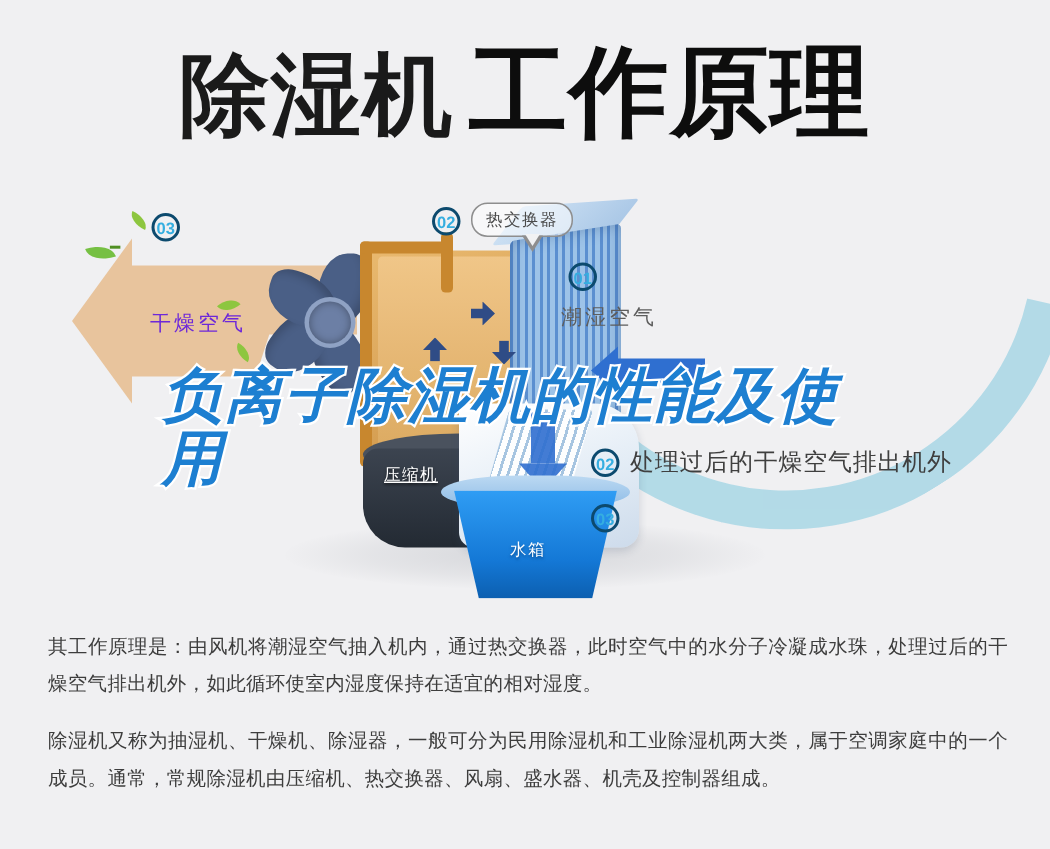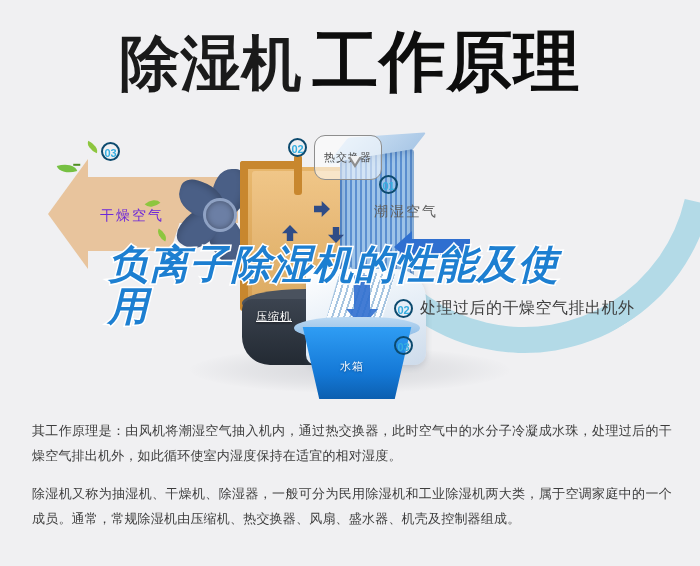--- a/index.html
+++ b/index.html
@@ -219,21 +219,21 @@
   .callout-01{position:absolute;left:379px;top:60px;}
   .humid-label{
     position:absolute;left:374px;top:88px;
     font-size:14px;color:#5d5d5d;letter-spacing:2px;
   }
 
   .bubble-wrap{position:absolute;left:288px;top:20px;}
   .bubble-badge{position:absolute;left:0;top:3px;}
   .bubble{
     position:absolute;left:26px;top:0;
-    padding:14px 9px;border:1.5px solid #8e8e8e;border-radius:11px;
+    padding:3px 9px;border:1.5px solid #8e8e8e;border-radius:11px;
     font-size:11px;color:#4a4a4a;background:rgba(255,255,255,.55);
     white-space:nowrap;letter-spacing:1px;
   }
   .bubble-tail{
     position:absolute;left:60px;top:22px;width:0;height:0;
     border-left:7px solid transparent;border-right:7px solid transparent;
     border-top:11px solid #8e8e8e;
   }
   .bubble-tail:after{
     content:"";position:absolute;left:-5px;top:-12px;width:0;height:0;

